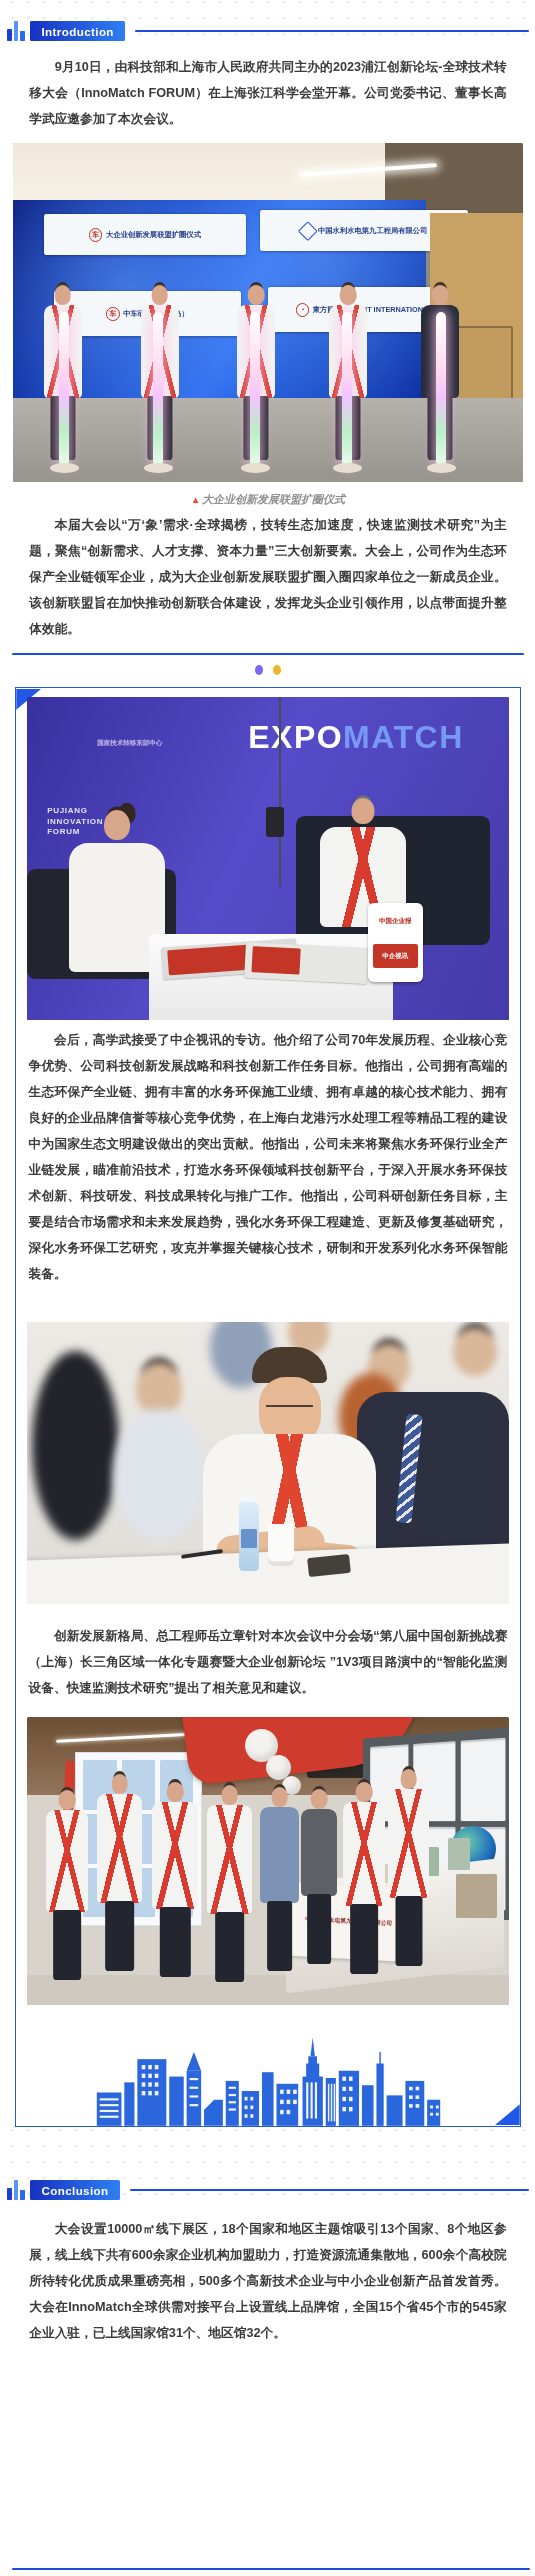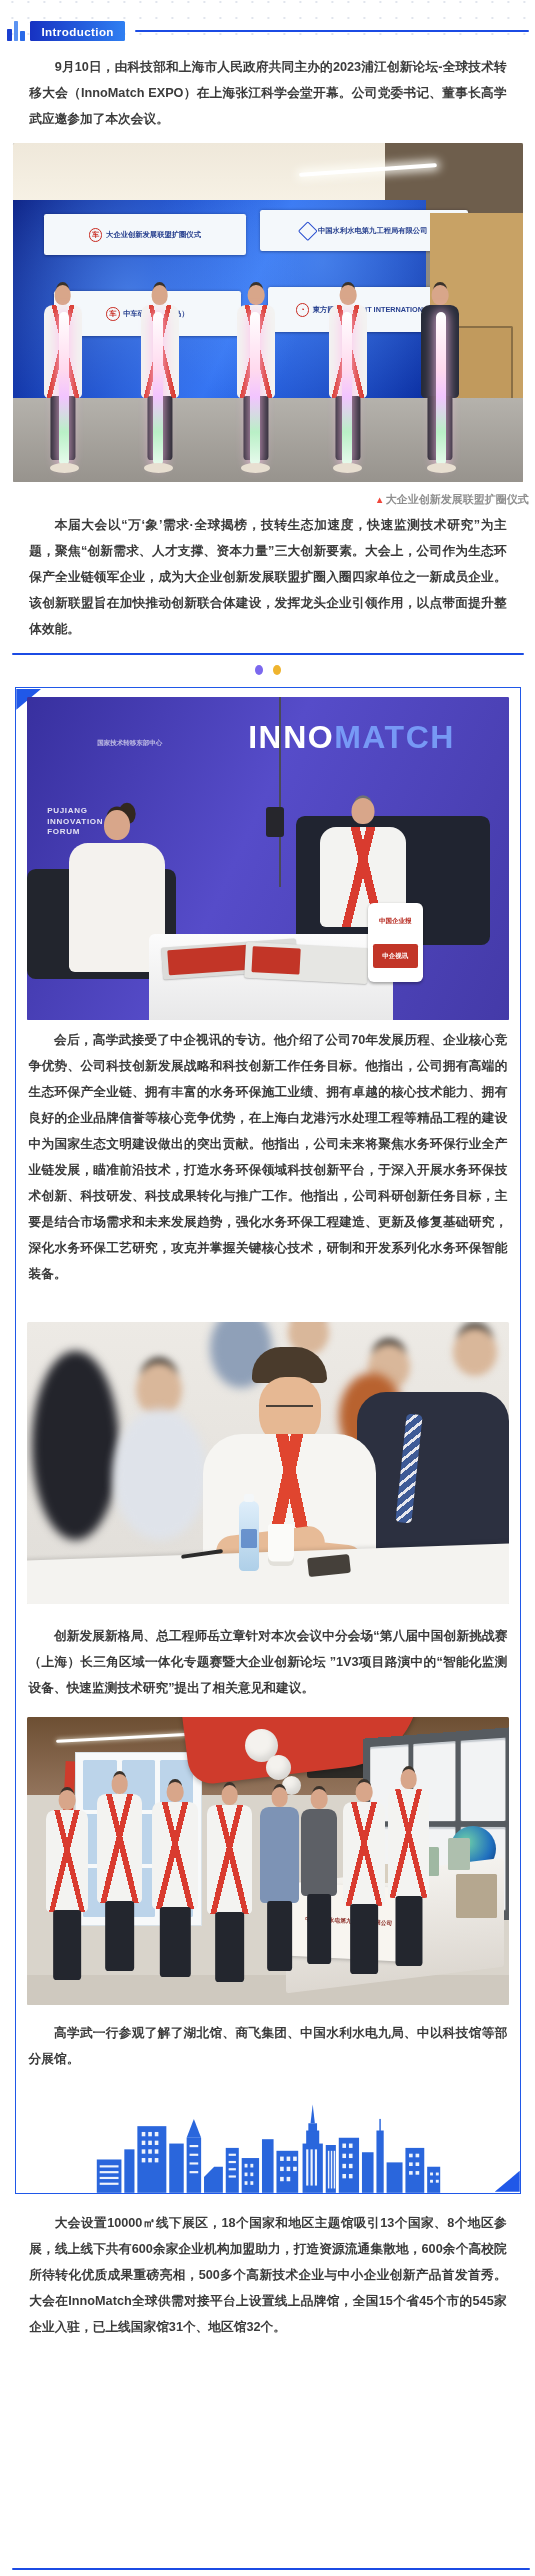--- a/index.html
+++ b/index.html
@@ -29,21 +29,21 @@
     color:#fff;font-size:11.6px;font-weight:bold;letter-spacing:0.4px;
     padding:3.6px 11.6px;border-radius:1.5px;
   }
   .hline{flex:1;height:2.2px;background:#1b4be4;border-radius:1.5px;margin-left:10px;}
 
   
   .para{
     font-size:12.7px;line-height:26px;color:#3b3b3b;font-weight:600;
     text-align:justify;text-indent:2em;margin:0 22px;
   }
-  .caption{ text-align:right;font-size:11px;color:#8f8f8f;font-weight:600;}
+  .caption{ text-align:center;font-size:11px;color:#8f8f8f;font-weight:600;font-style:italic;}
   .cap-mark{color:#f0453a;font-size:9.4px;margin-right:1.5px;}
   .divider{height:2.2px;background:#1b4be4;border-radius:1.5px;margin:11.6px 5px 0;}
   .dots-row{display:flex;justify-content:center;gap:9.4px;margin-top:10px;}
   .dot{width:8px;height:10px;border-radius:50%;}
   .dot.purple{background:#7b68ee;}
   .dot.yellow{background:#efb42e;}
 
   
   .card{position:relative;margin:11.6px 7.3px 0;border:1.5px solid #2058e8;background:#fff;}
   .tri-tl{position:absolute;top:0.7px;left:0.7px;width:25px;height:21px;background:#2058e8;
@@ -204,21 +204,21 @@
         <span class="bar b2"></span>
         <span class="bar b3"></span>
       </span>
       <span class="badge">Introduction</span>
       <span class="hline"></span>
     </div>
   </div>
 
   <div class="white-wrap">
 
-    <p class="para" style="margin-top:8.7px">9月10日，由科技部和上海市人民政府共同主办的2023浦江创新论坛-全球技术转移大会（InnoMatch EXPO）在上海张江科学会堂开幕。公司党委书记、董事长高学武应邀参加了本次会议。</p>
+    <p class="para" style="margin-top:8.7px">9月10日，由科技部和上海市人民政府共同主办的2023浦江创新论坛-全球技术转移大会（InnoMatch FORUM）在上海张江科学会堂开幕。公司党委书记、董事长高学武应邀参加了本次会议。</p>
 
     <div class="photo photo1">
       <div class="p1-ceiling"></div>
       <div class="p1-ceil-dark"></div>
       <div class="p1-light"></div>
       <div class="p1-screen"></div>
       <div class="p1-banner" style="left:6%;top:71px;width:38%;height:38px;">
         <span class="p1-logo">车</span>
         <span>大企业创新发展联盟扩圈仪式</span>
       </div>
@@ -261,21 +261,21 @@
       <span class="dot purple"></span>
       <span class="dot yellow"></span>
     </div>
 
     <div class="card">
       <div class="tri-tl"></div>
 
       <div class="photo photo2">
         <div class="p2-bg"></div>
         <div class="p2-title">
-          <span>INNO</span><span class="lt">MATCH</span>
+          <span>EXPO</span><span class="lt">MATCH</span>
         </div>
         <div class="p2-side1">PUJIANG
 INNOVATION
 FORUM</div>
         <div class="p2-side2">国家技术转移东部中心</div>
         <div class="p2-zq">中企视讯</div>
         <div class="p2-pole"></div>
         <div class="p2-mic"></div>
         <div class="p2-sofa" style="left:0;bottom:41px;width:149px;height:110px;"></div>
         <div class="p2-sofa" style="right:19px;bottom:75px;width:194px;height:129px;background:#202430;"></div>
@@ -371,21 +371,20 @@
         <div class="fig lanyard p4-fig" style="left:19px;bottom:93px;width:42px;height:102px;"></div>
         <div class="fig lanyard p4-fig" style="left:70px;bottom:102px;width:45px;height:109px;"></div>
         <div class="fig lanyard p4-fig" style="left:125px;bottom:96px;width:46px;height:107px;"></div>
         <div class="fig lanyard p4-fig" style="left:180px;bottom:91px;width:45px;height:109px;"></div>
         <div class="fig blue p4-fig" style="left:233px;bottom:102px;width:39px;height:96px;"></div>
         <div class="fig gray p4-fig" style="left:274px;bottom:109px;width:36px;height:87px;"></div>
         <div class="fig lanyard p4-fig" style="left:316px;bottom:99px;width:42px;height:104px;"></div>
         <div class="fig lanyard p4-fig" style="left:361px;bottom:107px;width:41px;height:109px;"></div>
       </div>
 
-      <p class="para" style="margin:14.5px 13px 0">高学武一行参观了解了湖北馆、商飞集团、中国水利水电九局、中以科技馆等部分展馆。</p>
 
       <svg class="skyline" width="355" height="96" viewBox="0 0 490 132">
         <g fill="#2a66dc">
           <rect x="8" y="86" width="34" height="46"></rect>
           <rect x="46" y="72" width="14" height="60"></rect>
           <rect x="64" y="40" width="40" height="92"></rect>
           <rect x="108" y="64" width="20" height="68"></rect>
           <rect x="132" y="56" width="20" height="76"></rect>
           <polygon points="132,56 152,56 142,30"></polygon>
           <polygon points="156,110 170,96 182,96 182,132 156,132"></polygon>
@@ -469,20 +468,31 @@
             <rect x="476" y="104" width="4" height="4"></rect>
           <rect x="468" y="114" width="4" height="4"></rect>
             <rect x="476" y="114" width="4" height="4"></rect>
         </g>
       </svg>
 
       <div class="tri-br"></div>
     </div>
   </div>
 
+  <div class="band-bottom">
+    <div class="header-row">
+      <span class="bars">
+        <span class="bar b1"></span>
+        <span class="bar b2"></span>
+        <span class="bar b3"></span>
+      </span>
+      <span class="badge">Conclusion</span>
+      <span class="hline"></span>
+    </div>
+  </div>
 
   <div class="white-wrap grow">
-    <p class="para" style="margin-top:16px">大会设置10000㎡线下展区，18个国家和地区主题馆吸引13个国家、8个地区参展，线上线下共有600余家企业机构加盟助力，打造资源流通集散地，600余个高校院所待转化优质成果重磅亮相，500多个高新技术企业与中小企业创新产品首发首秀。大会在InnoMatch全球供需对接平台上设置线上品牌馆，全国15个省45个市的545家企业入驻，已上线国家馆31个、地区馆32个。</p>
+    <p class="para" style="margin-top:8px">大会设置10000㎡线下展区，18个国家和地区主题馆吸引13个国家、8个地区参展，线上线下共有600余家企业机构加盟助力，打造资源流通集散地，600余个高校院所待转化优质成果重磅亮相，500多个高新技术企业与中小企业创新产品首发首秀。大会在InnoMatch全球供需对接平台上设置线上品牌馆，全国15个省45个市的545家企业入驻，已上线国家馆31个、地区馆32个。</p>
   </div>
 
   <div class="bottom-line"></div>
 </div>
 
 
 </body></html>

